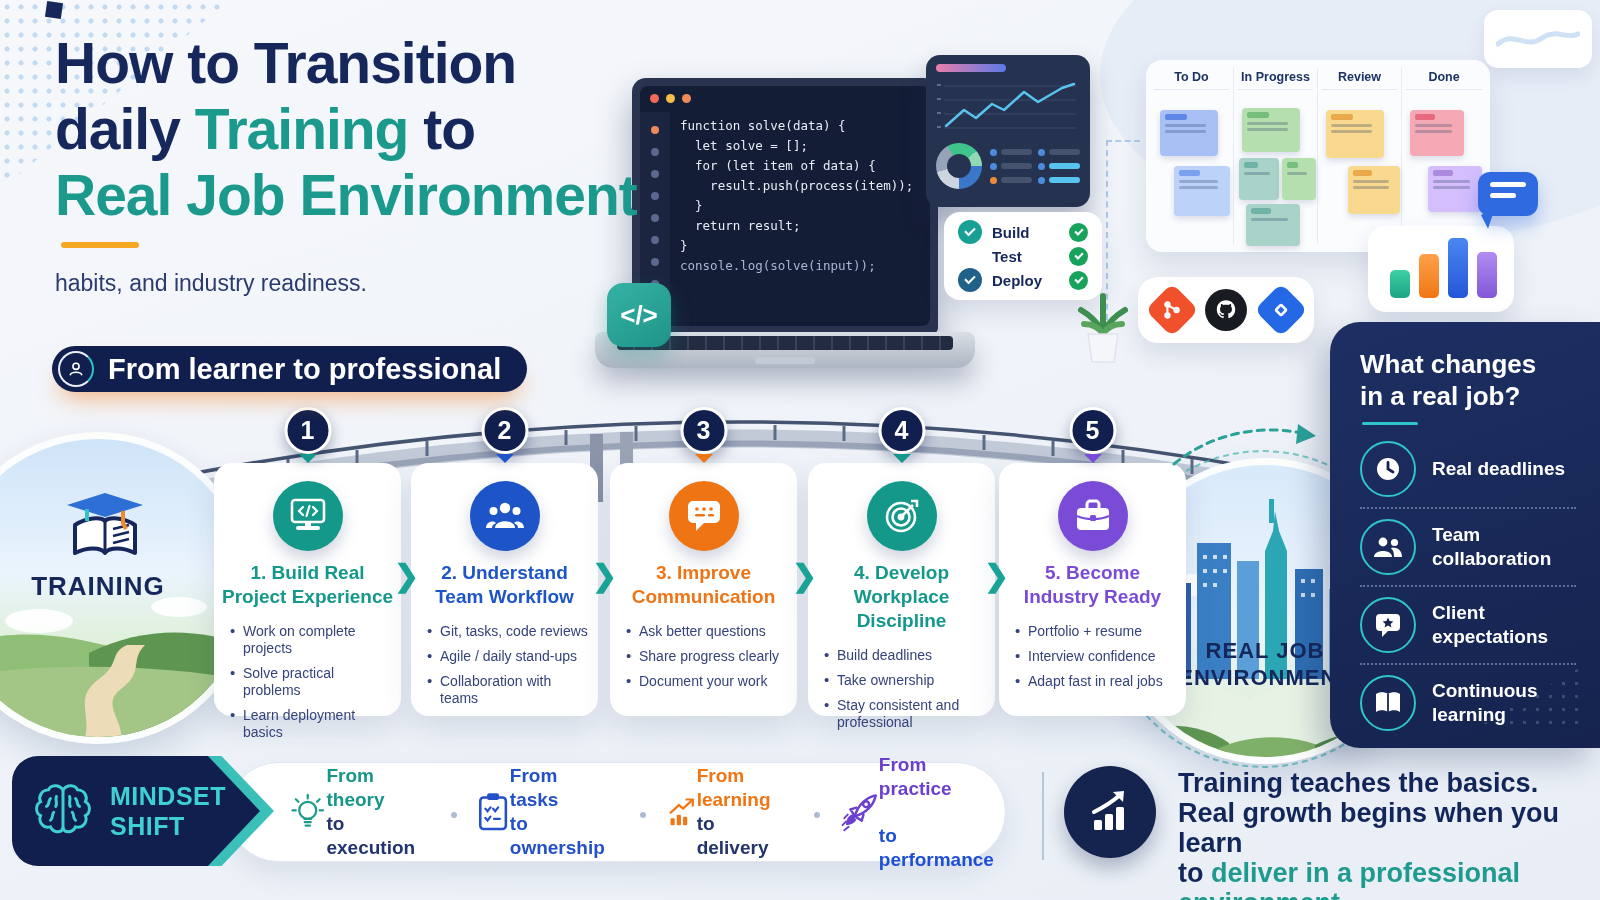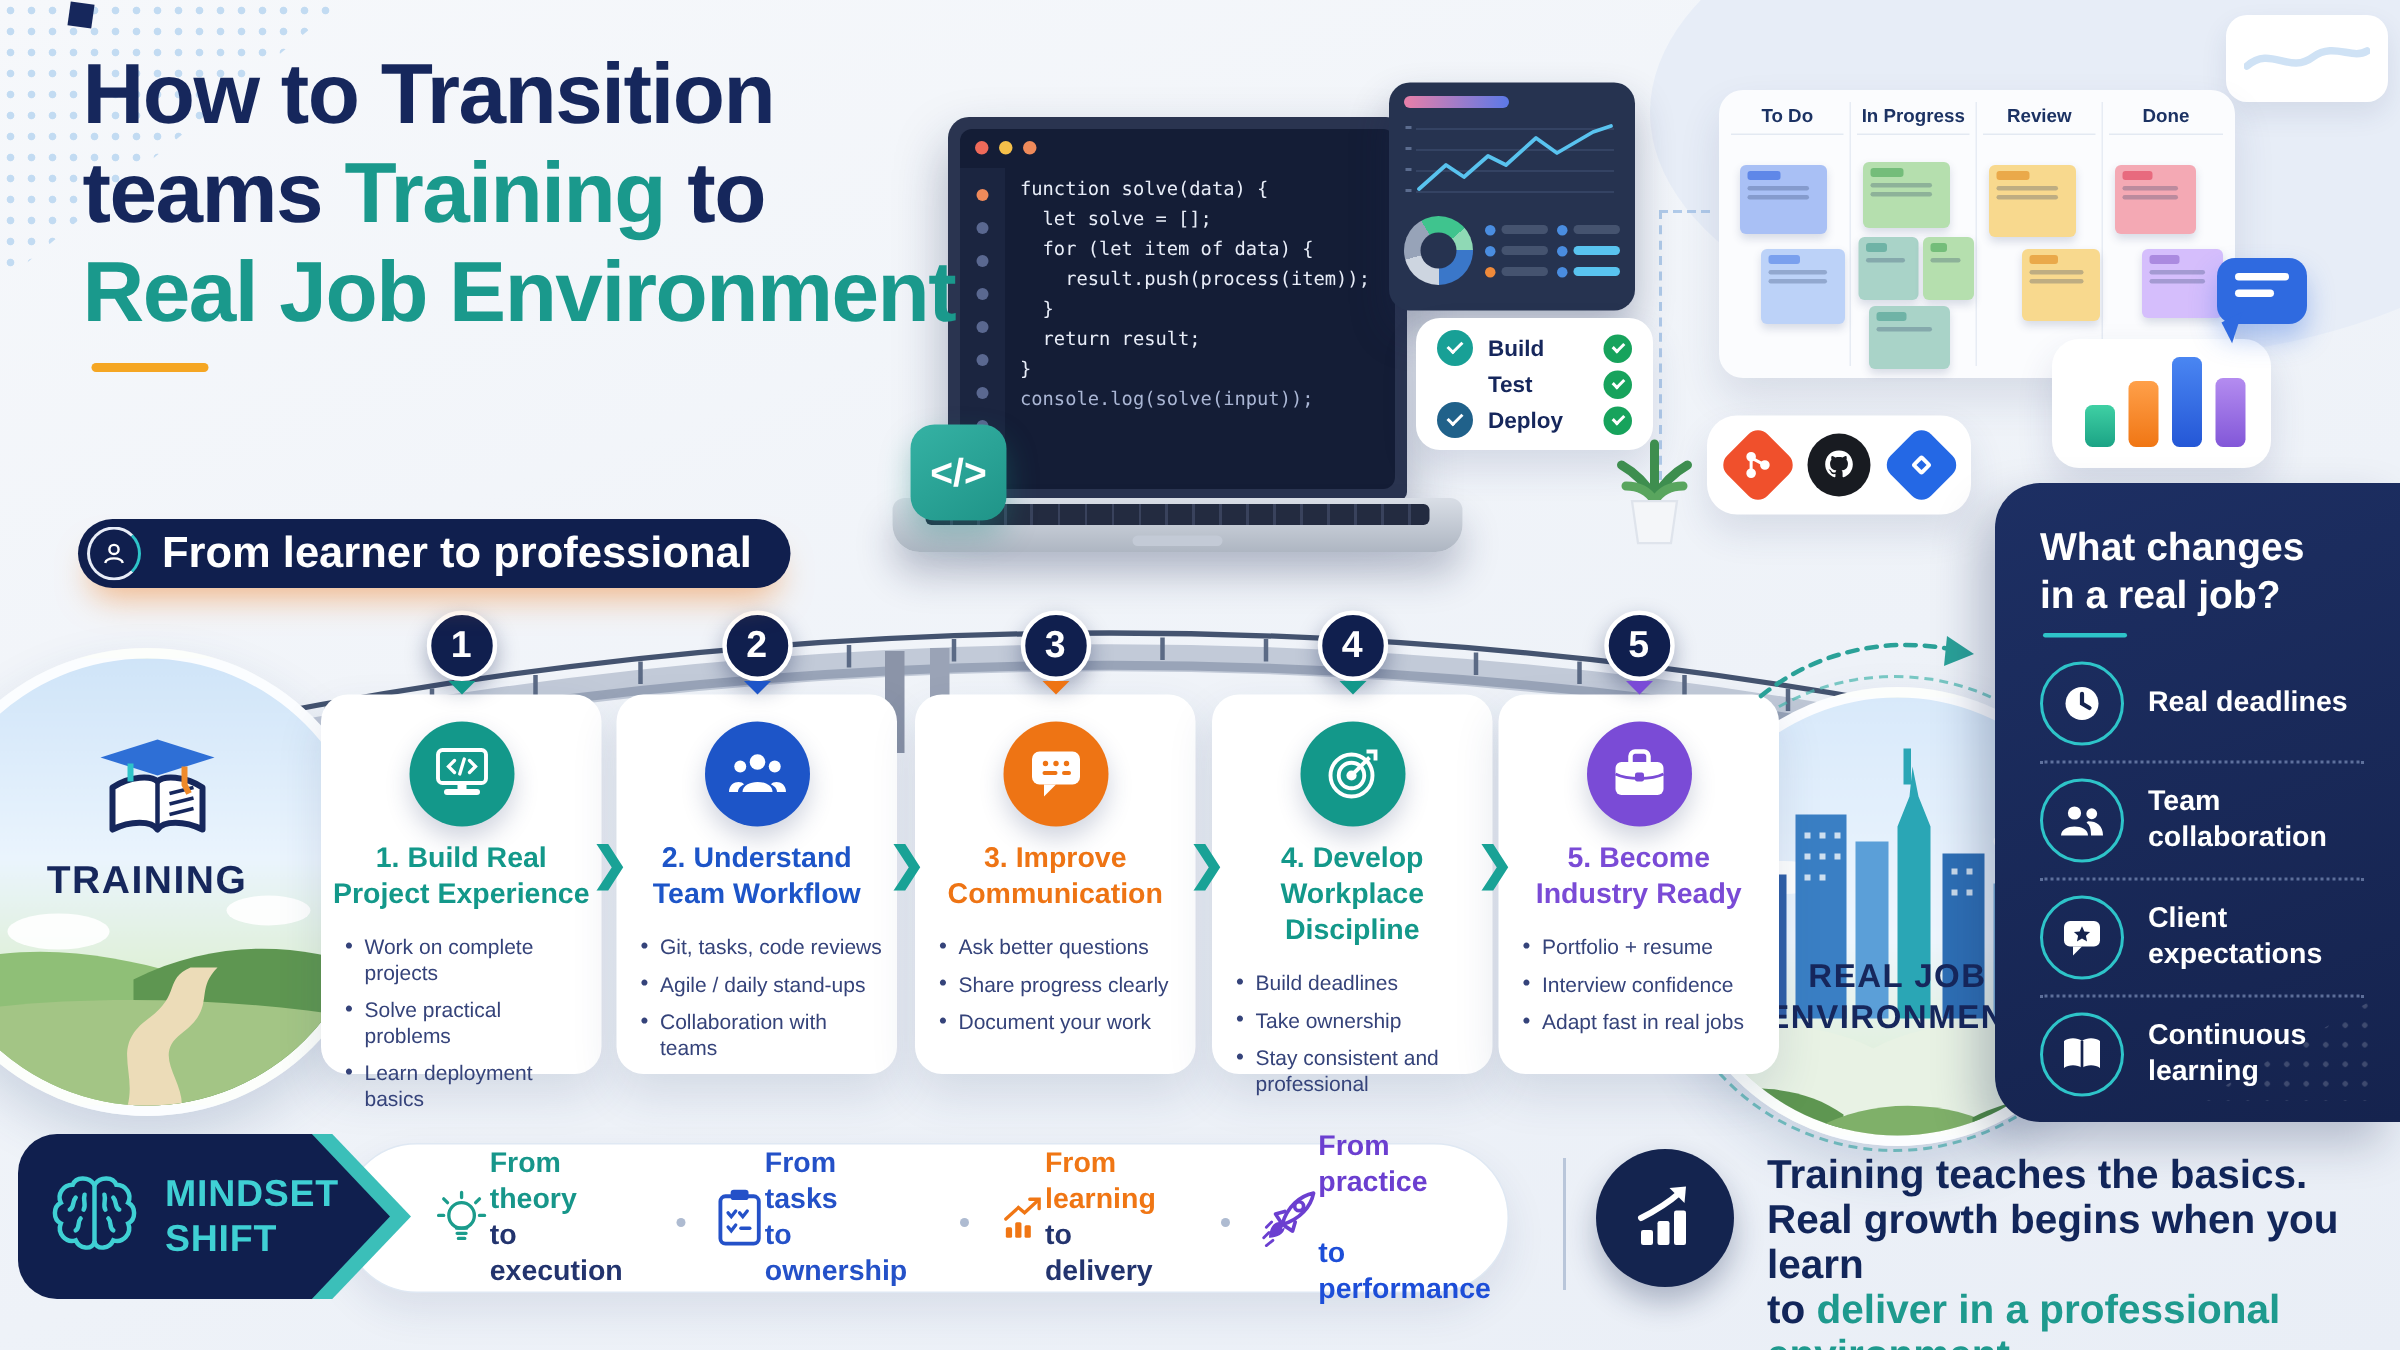--- a/index.html
+++ b/index.html
@@ -222,27 +222,28 @@
   <div class="minicard-tr">
     <svg width="84" height="30" viewBox="0 0 84 30">
       <path d="M2,20 C18,6 30,26 46,14 C60,4 72,16 82,10" fill="none" stroke="#cfe2f5" stroke-width="5" stroke-linecap="round"></path>
     </svg>
   </div>
   <div class="dashed-connector"></div>
 
   <div class="title-block">
     <div class="title-line">How to Transition</div>
     <div class="title-line">
-      <span>teams</span>
+      <span>daily</span>
       <span class="title-teal">Training</span>
       <span>to</span>
     </div>
     <div class="title-line title-teal">Real Job Environment</div>
     <div class="title-underline"></div>
     <div class="subtitle">
+      <div>habits, and industry readiness.</div>
     </div>
   </div>
 
   <div class="learner-badge">
     <span class="avatar-circle">
       <svg width="18" height="18" viewBox="0 0 20 20">
           <circle cx="10" cy="7" r="3.4" fill="none" stroke="#fff" stroke-width="1.8"></circle>
           <path d="M3.5,17 C4.5,12.5 15.5,12.5 16.5,17" fill="none" stroke="#fff" stroke-width="1.8"></path>
         </svg>
     </span>

